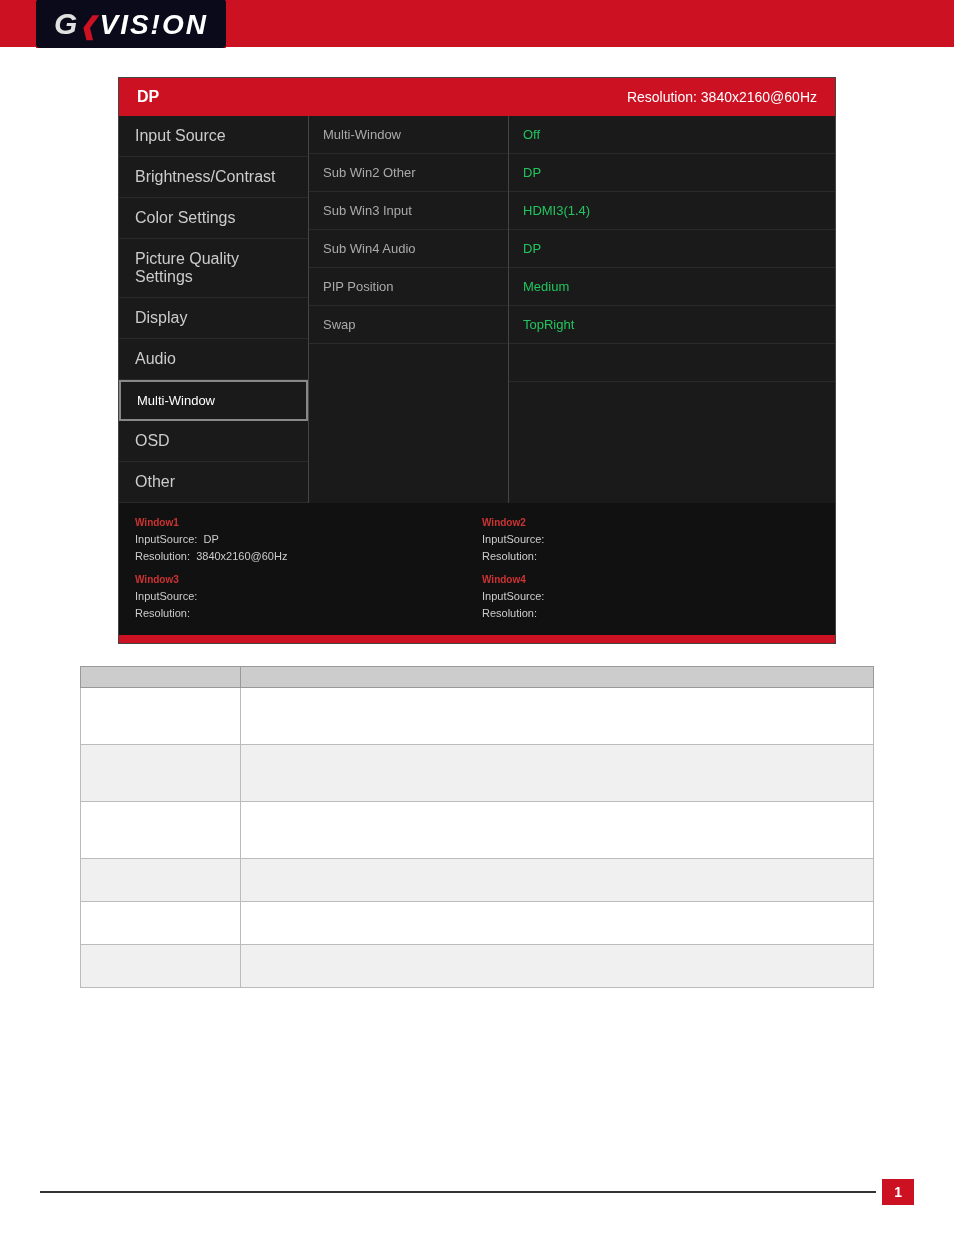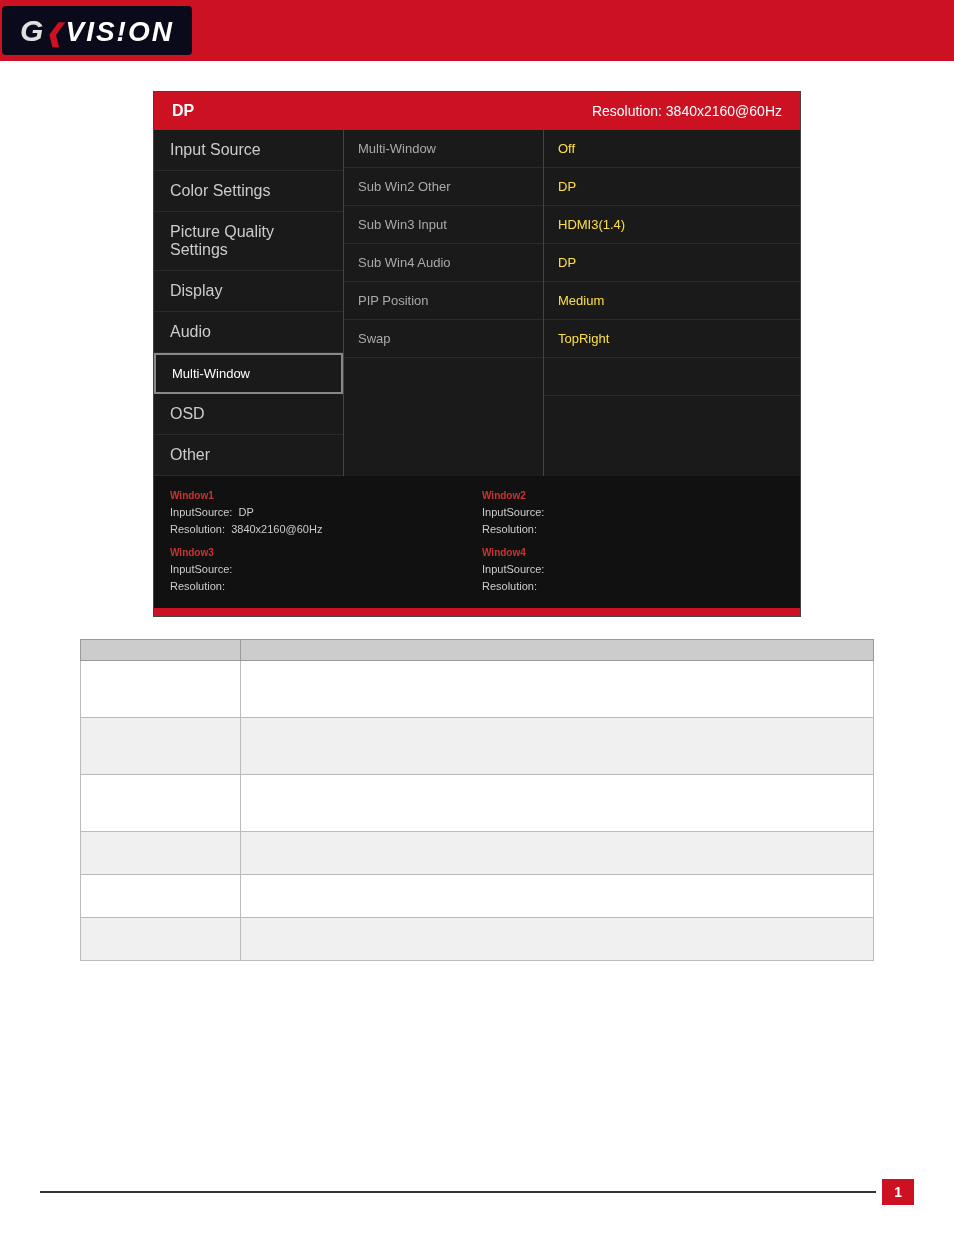--- a/index.html
+++ b/index.html
@@ -7,24 +7,24 @@
       font-family: Arial, sans-serif;
       background: #fff;
       width: 954px;
       min-height: 1235px;
       position: relative;
     }
 
     
     .header {
       background: #cc1122;
-      height: 61px;
+      height: 47px;
       display: flex;
       align-items: center;
-      padding: 0 2px;
+      padding: 0 36px;
     }
     .logo {
       background: #cc1122;
       display: flex;
       align-items: center;
     }
     .logo-text {
       color: white;
       font-size: 32px;
       font-weight: 900;
@@ -38,21 +38,21 @@
     
     .page-content {
       padding: 30px 80px;
     }
 
     
     .osd-container {
       background: #1a1a1a;
       border: 1px solid #444;
       margin: 0 auto 22px auto;
-      width: 648px;
+      width: 718px;
       overflow: hidden;
     }
 
     
     .osd-header {
       background: #cc1122;
       padding: 10px 18px;
       display: flex;
       justify-content: space-between;
       align-items: center;
@@ -105,21 +105,21 @@
       font-size: 13px;
       border-bottom: 1px solid #2a2a2a;
     }
 
     
     .osd-right {
       flex: 1;
     }
     .osd-right-item {
       padding: 11px 14px;
-      color: #fde047;
+      color: #22c55e;
       font-size: 13px;
       border-bottom: 1px solid #2a2a2a;
     }
 
     
     .osd-window-info {
       background: #111;
       padding: 14px 16px;
       display: grid;
       grid-template-columns: 1fr 1fr;
@@ -222,20 +222,21 @@
 
     <div class="osd-header">
       <span class="osd-header-title">DP</span>
       <span class="osd-header-resolution">Resolution: 3840x2160@60Hz</span>
     </div>
 
     <div class="osd-body">
 
       <div class="osd-menu">
         <div class="osd-menu-item">Input Source</div>
+        <div class="osd-menu-item">Brightness/Contrast</div>
         <div class="osd-menu-item">Color Settings</div>
         <div class="osd-menu-item">Picture Quality Settings</div>
         <div class="osd-menu-item">Display</div>
         <div class="osd-menu-item">Audio</div>
         <div class="osd-menu-item active">Multi-Window</div>
         <div class="osd-menu-item">OSD</div>
         <div class="osd-menu-item">Other</div>
       </div>
 
       <div class="osd-middle">

